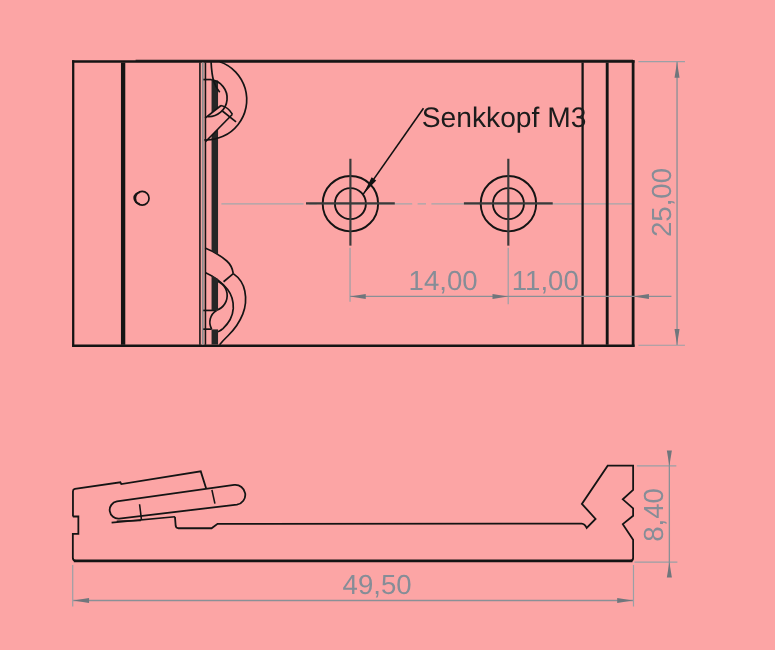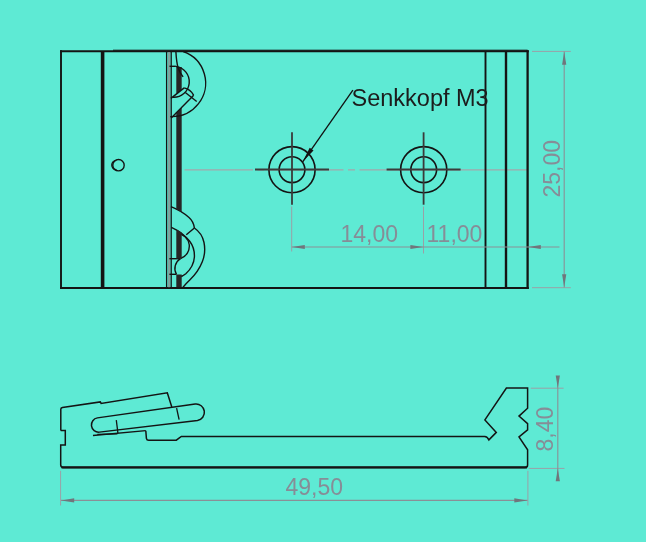--- a/index.html
+++ b/index.html
@@ -1,16 +1,16 @@
 <!DOCTYPE html>
 <html><head>
 <meta charset="utf-8">
 <style>
   html,body{margin:0;padding:0;background:#ffffff;}
-  .wrap{width:646px;height:542px;position:relative;overflow:hidden;background:#5eead4;}
+  .wrap{width:646px;height:542px;position:relative;overflow:hidden;background:#fca5a5;}
   text{font-family:"Liberation Sans", sans-serif;}
 </style>
 </head>
 <body>
 <div class="wrap">
 <svg width="646" height="542" viewBox="0 0 646 542" xmlns="http://www.w3.org/2000/svg">
 <defs>
 
 <g id="hookg" fill="none" stroke="#141414" stroke-width="1.4">
   <path d="M183.2,51.5 C193.4,55.1 201.3,63.4 204.3,73.8 C207.3,84.2 205.1,95.5 198.3,103.9 C191.6,112.4 181.2,117.1 170.3,116.6"></path>

